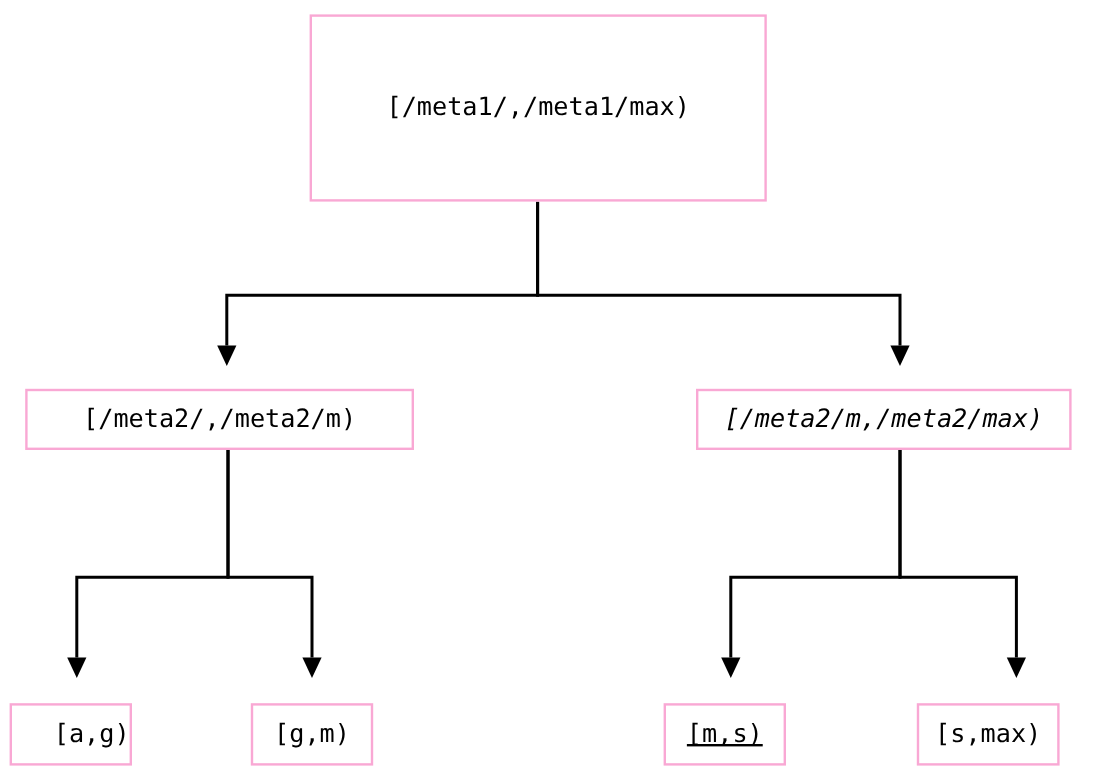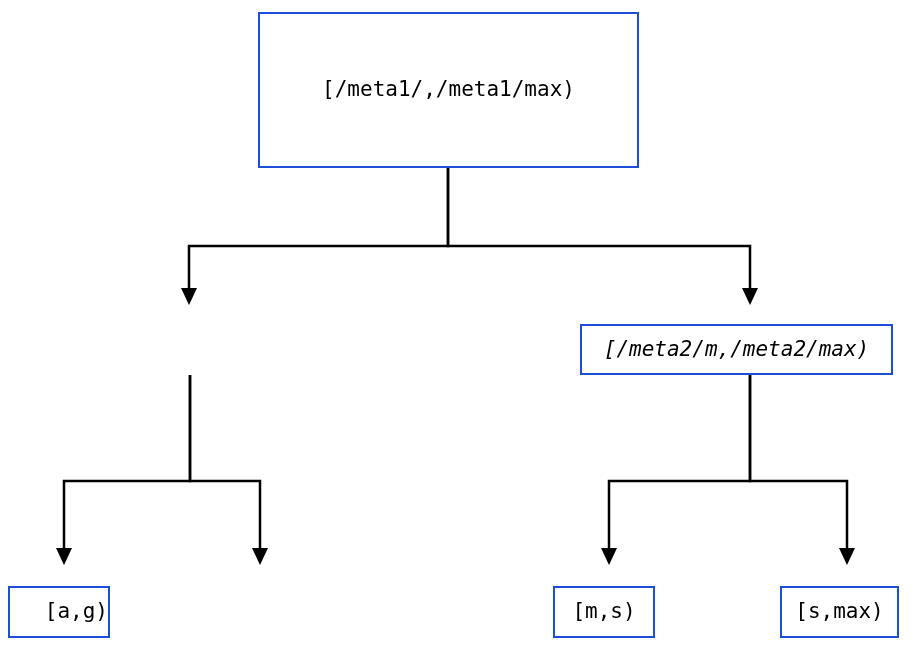--- a/index.html
+++ b/index.html
@@ -23,43 +23,43 @@
     left: 0;
     top: 0;
     width: 912px;
     height: 652px;
     pointer-events: none;
   }
   .node {
     position: absolute;
     box-sizing: border-box;
     background: #ffffff;
-    border: 2px solid #1d4ed8;
+    border: 2px solid #f9a8d4;
     display: flex;
     align-items: center;
     justify-content: center;
     text-align: center;
     color: #000000;
     z-index: 2;
   }
   .node-label {
     font-family: "DejaVu Sans Mono", "Liberation Mono", monospace;
     font-size: 21px;
     line-height: 1.1;
     letter-spacing: 0px;
     white-space: pre;
     color: #000000;
   }
   .node-root  { left: 258px; top: 12px;  width: 381px; height: 156px; }
   .node-mid-l { left: 21px;  top: 324px; width: 324px; height: 51px;  }
   .node-mid-r { left: 580px; top: 324px; width: 313px; height: 51px; font-style: italic;  }
   .node-leaf-1 { left: 8px;   top: 586px; width: 102px; height: 52px; justify-content: flex-end; }
   .node-leaf-2 { left: 209px; top: 586px; width: 102px; height: 52px; }
-  .node-leaf-3 { left: 553px; top: 586px; width: 102px; height: 52px; }
-  .node-leaf-4 { left: 780px; top: 586px; width: 119px; height: 52px; }
+  .node-leaf-3 { left: 553px; top: 586px; width: 102px; height: 52px; text-decoration: underline; }
+  .node-leaf-4 { left: 764px; top: 586px; width: 119px; height: 52px; }
 </style>
 </head>
 <body>
 
 <div id="canvas">
 
   <svg id="edge-layer" viewBox="0 0 912 652" width="912" height="652" xmlns="http://www.w3.org/2000/svg">
     <defs>
       <marker id="arrowhead" markerWidth="10" markerHeight="10" refX="0" refY="5" orient="auto" markerUnits="userSpaceOnUse">
         <path d="M -8 0 L 8 0 L 0 16 Z" fill="#000000"></path>
@@ -94,29 +94,35 @@
     <g>
       <path d="M 750 375 L 750 481 L 847 481 L 847 548" stroke="#000000" stroke-width="2.5" fill="none"></path>
       <path d="M 839 548 L 855 548 L 847 565 Z" fill="#000000"></path>
     </g>
   </svg>
 
   <div class="node node-root">
     <span class="node-label">[/meta1/,/meta1/max)</span>
   </div>
 
+  <div class="node node-mid-l">
+    <span class="node-label">[/meta2/,/meta2/m)</span>
+  </div>
 
   <div class="node node-mid-r">
     <span class="node-label">[/meta2/m,/meta2/max)</span>
   </div>
 
   <div class="node node-leaf-1">
     <span class="node-label">[a,g)</span>
   </div>
 
+  <div class="node node-leaf-2">
+    <span class="node-label">[g,m)</span>
+  </div>
 
   <div class="node node-leaf-3">
     <span class="node-label">[m,s)</span>
   </div>
 
   <div class="node node-leaf-4">
     <span class="node-label">[s,max)</span>
   </div>
 
 </div>

